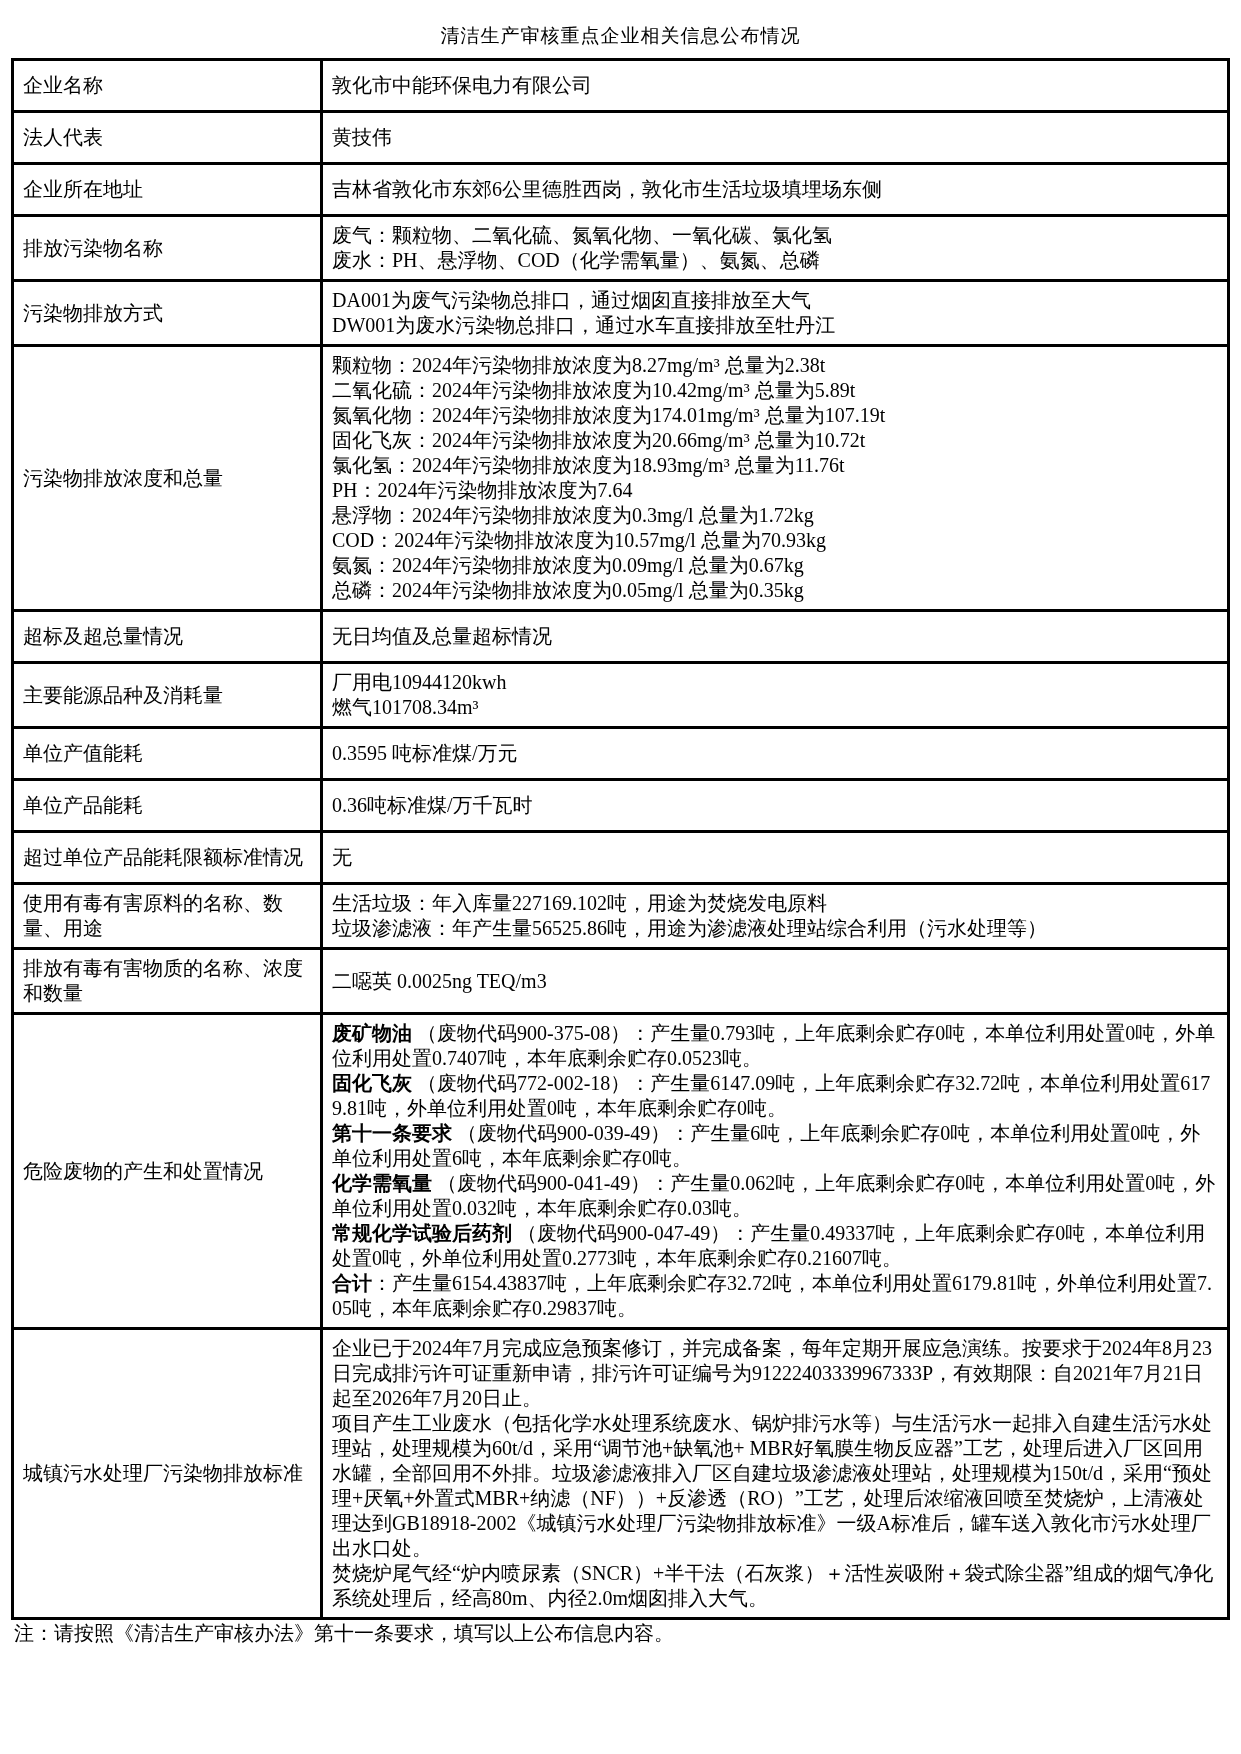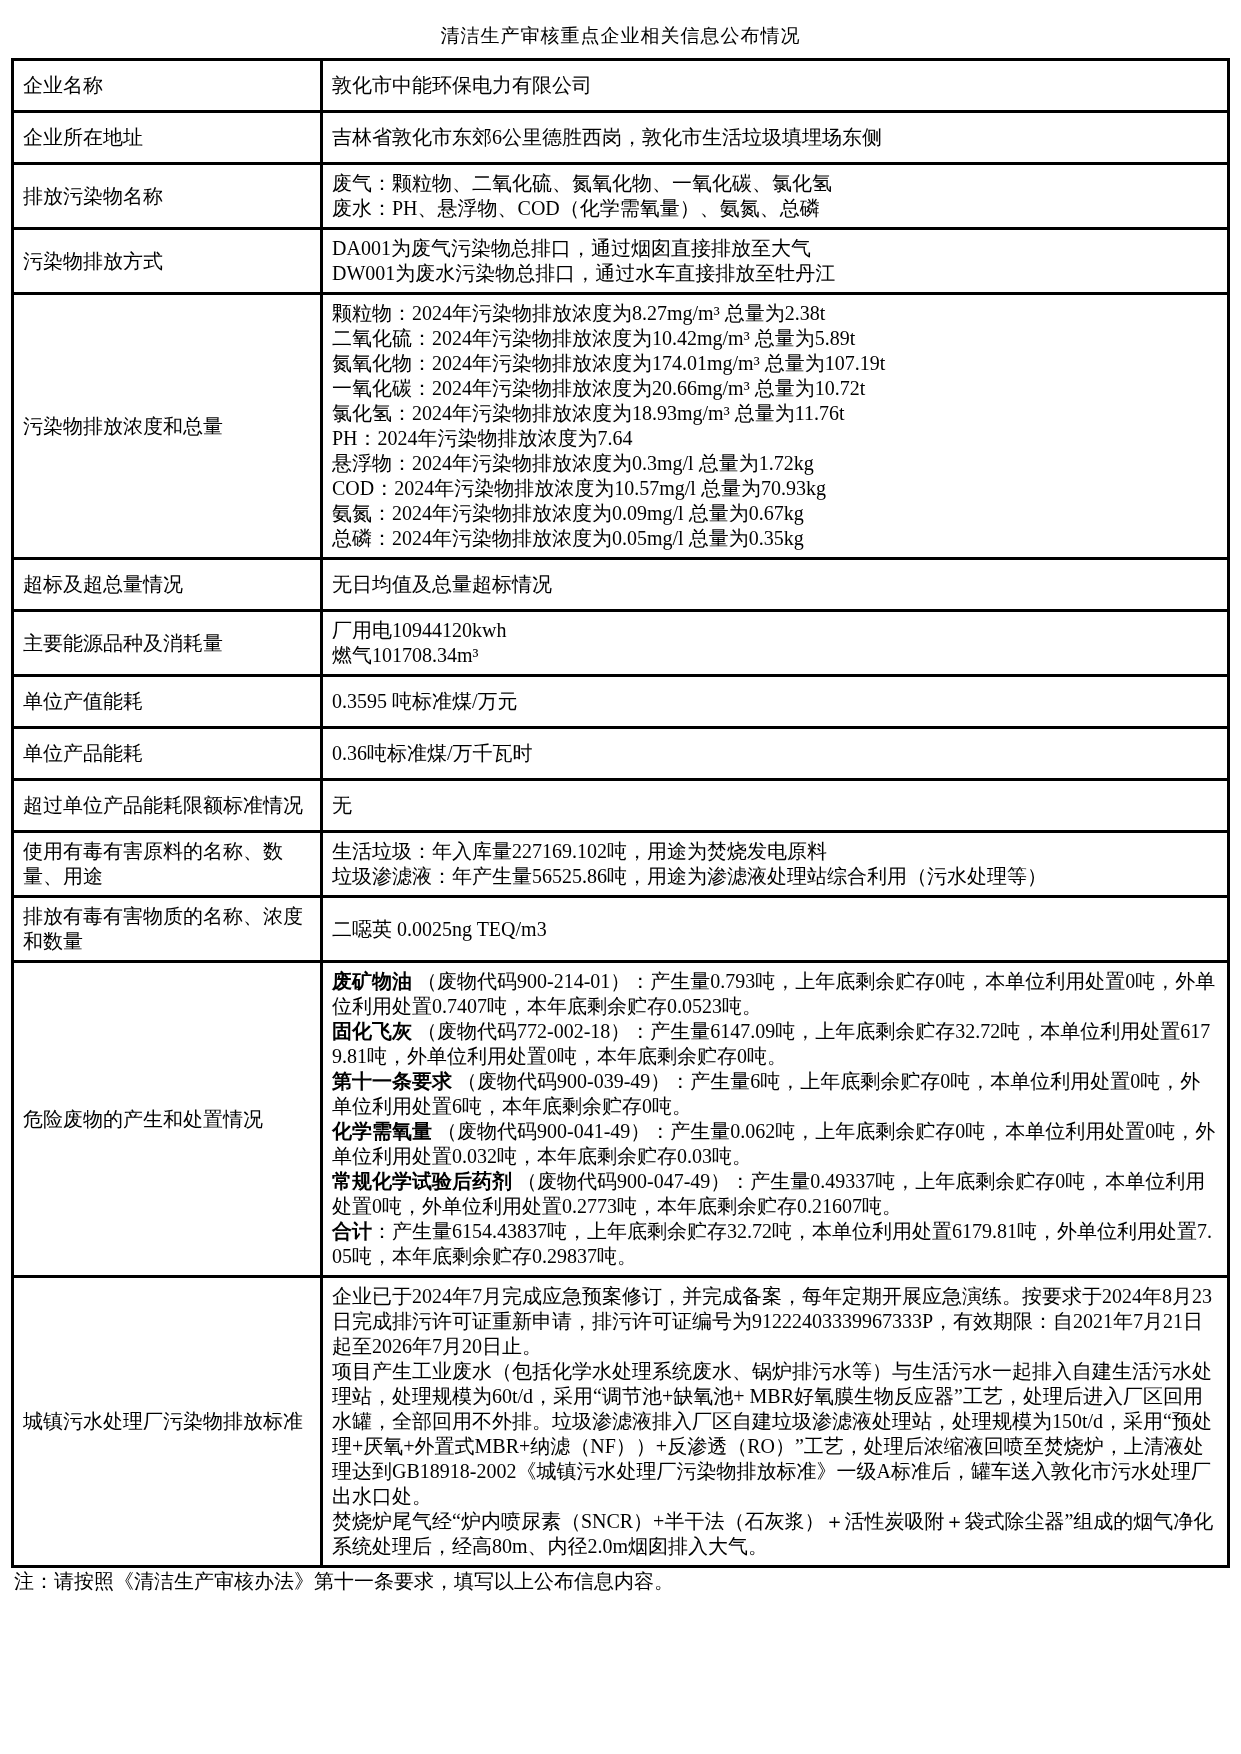--- a/index.html
+++ b/index.html
@@ -56,20 +56,26 @@
 
   <table class="info">
     <tbody>
       <tr class="single">
         <td class="label">企业名称</td>
         <td class="value">
             <div class="line">敦化市中能环保电力有限公司</div>
           </td>
       </tr>
       <tr class="single">
+        <td class="label">法人代表</td>
+        <td class="value">
+            <div class="line">黄技伟</div>
+          </td>
+      </tr>
+      <tr class="single">
         <td class="label">企业所在地址</td>
         <td class="value">
             <div class="line">吉林省敦化市东郊6公里德胜西岗，敦化市生活垃圾填埋场东侧</div>
           </td>
       </tr>
       <tr>
         <td class="label">排放污染物名称</td>
         <td class="value">
             <div class="line">废气：颗粒物、二氧化硫、氮氧化物、一氧化碳、氯化氢</div>
             <div class="line">废水：PH、悬浮物、COD（化学需氧量）、氨氮、总磷</div>
@@ -81,21 +87,21 @@
             <div class="line">DA001为废气污染物总排口，通过烟囱直接排放至大气</div>
             <div class="line">DW001为废水污染物总排口，通过水车直接排放至牡丹江</div>
           </td>
       </tr>
       <tr>
         <td class="label">污染物排放浓度和总量</td>
         <td class="value">
             <div class="line">颗粒物：2024年污染物排放浓度为8.27mg/m³ 总量为2.38t</div>
             <div class="line">二氧化硫：2024年污染物排放浓度为10.42mg/m³ 总量为5.89t</div>
             <div class="line">氮氧化物：2024年污染物排放浓度为174.01mg/m³ 总量为107.19t</div>
-            <div class="line">一氧化碳：2024年污染物排放浓度为20.66mg/m³ 总量为10.72t</div>
+            <div class="line">固化飞灰：2024年污染物排放浓度为20.66mg/m³ 总量为10.72t</div>
             <div class="line">氯化氢：2024年污染物排放浓度为18.93mg/m³ 总量为11.76t</div>
             <div class="line">PH：2024年污染物排放浓度为7.64</div>
             <div class="line">悬浮物：2024年污染物排放浓度为0.3mg/l 总量为1.72kg</div>
             <div class="line">COD：2024年污染物排放浓度为10.57mg/l 总量为70.93kg</div>
             <div class="line">氨氮：2024年污染物排放浓度为0.09mg/l 总量为0.67kg</div>
             <div class="line">总磷：2024年污染物排放浓度为0.05mg/l 总量为0.35kg</div>
           </td>
       </tr>
       <tr class="single">
         <td class="label">超标及超总量情况</td>
@@ -137,21 +143,21 @@
       </tr>
       <tr class="single">
         <td class="label">排放有毒有害物质的名称、浓度和数量</td>
         <td class="value">
             <div class="line">二噁英 0.0025ng TEQ/m3</div>
           </td>
       </tr>
       <tr>
         <td class="label">危险废物的产生和处置情况</td>
         <td class="value">
-            <div class="seg"><b>废矿物油</b><span> （废物代码900-214-01）：产生量0.793吨，上年底剩余贮存0吨，本单位利用处置0吨，外单位利用处置0.7407吨，本年底剩余贮存0.0523吨。</span></div>
+            <div class="seg"><b>废矿物油</b><span> （废物代码900-375-08）：产生量0.793吨，上年底剩余贮存0吨，本单位利用处置0吨，外单位利用处置0.7407吨，本年底剩余贮存0.0523吨。</span></div>
             <div class="seg"><b>固化飞灰</b><span> （废物代码772-002-18）：产生量6147.09吨，上年底剩余贮存32.72吨，本单位利用处置6179.81吨，外单位利用处置0吨，本年底剩余贮存0吨。</span></div>
             <div class="seg"><b>第十一条要求</b><span> （废物代码900-039-49）：产生量6吨，上年底剩余贮存0吨，本单位利用处置0吨，外单位利用处置6吨，本年底剩余贮存0吨。</span></div>
             <div class="seg"><b>化学需氧量</b><span> （废物代码900-041-49）：产生量0.062吨，上年底剩余贮存0吨，本单位利用处置0吨，外单位利用处置0.032吨，本年底剩余贮存0.03吨。</span></div>
             <div class="seg"><b>常规化学试验后药剂</b><span> （废物代码900-047-49）：产生量0.49337吨，上年底剩余贮存0吨，本单位利用处置0吨，外单位利用处置0.2773吨，本年底剩余贮存0.21607吨。</span></div>
             <div class="seg"><b>合计</b><span>：产生量6154.43837吨，上年底剩余贮存32.72吨，本单位利用处置6179.81吨，外单位利用处置7.05吨，本年底剩余贮存0.29837吨。</span></div>
           </td>
       </tr>
       <tr>
         <td class="label">城镇污水处理厂污染物排放标准</td>
         <td class="value">

